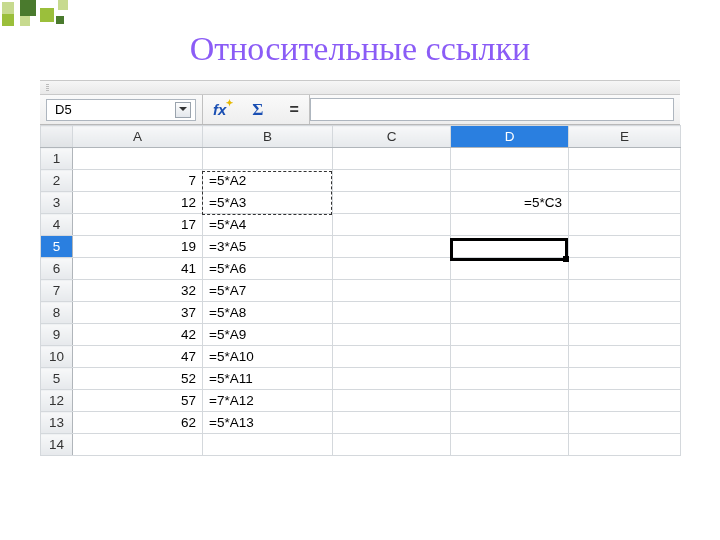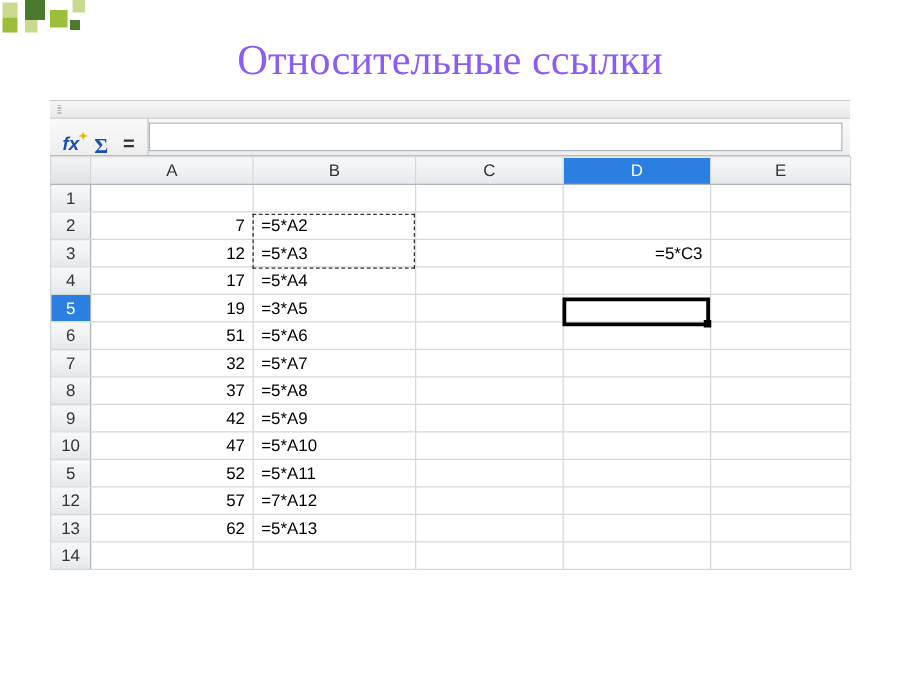--- a/index.html
+++ b/index.html
@@ -67,21 +67,21 @@
   }
   .name-box .dd {
     width: 16px; height: 16px; border: 1px solid #9aa3ad;
     background: linear-gradient(#fdfdfd, #e3e7ec);
     display:flex; align-items:center; justify-content:center;
   }
   .name-box .dd::after {
     content:""; border: 4px solid transparent; border-top-color:#333; margin-top:3px;
   }
   .fbar-icons {
-    display:flex; align-items:flex-start; gap:12px; padding: 12px 10px;
+    display:flex; align-items:center; gap:26px; padding: 12px 10px;
     border-right: 1px solid #c0c0c0;
   }
   .icon-fx { font-weight: bold; font-style: italic; font-size: 15px; color: #1a4fb3; position: relative; }
   .icon-fx::after { content:"✦"; color:#e6b800; font-size:9px; position:absolute; top:-3px; right:-7px; font-style: normal;}
   .icon-sigma { font-size: 17px; font-weight: bold; color: #1a4fb3; font-family: "Times New Roman", serif; }
   .icon-eq { font-size: 16px; font-weight: bold; color: #333; }
   .formula-input {
     flex: 1; margin: 3px 6px 3px 0; background: #fff;
     border: 1px solid #aeb6bf;
   }
@@ -170,20 +170,26 @@
 <h1 class="slide-title">Относительные ссылки</h1>
 
 <div class="app">
   <div class="corner-marker cm-tl" style="top:-3px; left:-3px;"></div>
 
   <div class="toolbar-strip">
     <div class="grip"></div>
   </div>
 
   <div class="formula-bar">
+    <div class="name-box-wrap">
+      <div class="name-box">
+        <span>D5</span>
+        <span class="dd"></span>
+      </div>
+    </div>
     <div class="fbar-icons">
       <span class="icon-fx">fx</span>
       <span class="icon-sigma">Σ</span>
       <span class="icon-eq">=</span>
     </div>
     <div class="formula-input" title=""></div>
   </div>
 
   <div class="sheet">
     <table class="grid">
@@ -241,21 +247,21 @@
           <tr>
             <th class="sel-row">5</th>
             <td>19</td>
             <td>=3*A5</td>
             <td></td>
             <td></td>
             <td></td>
           </tr>
           <tr>
             <th>6</th>
-            <td>51</td>
+            <td>41</td>
             <td>=5*A6</td>
             <td></td>
             <td></td>
             <td></td>
           </tr>
           <tr>
             <th>7</th>
             <td>32</td>
             <td>=5*A7</td>
             <td></td>

